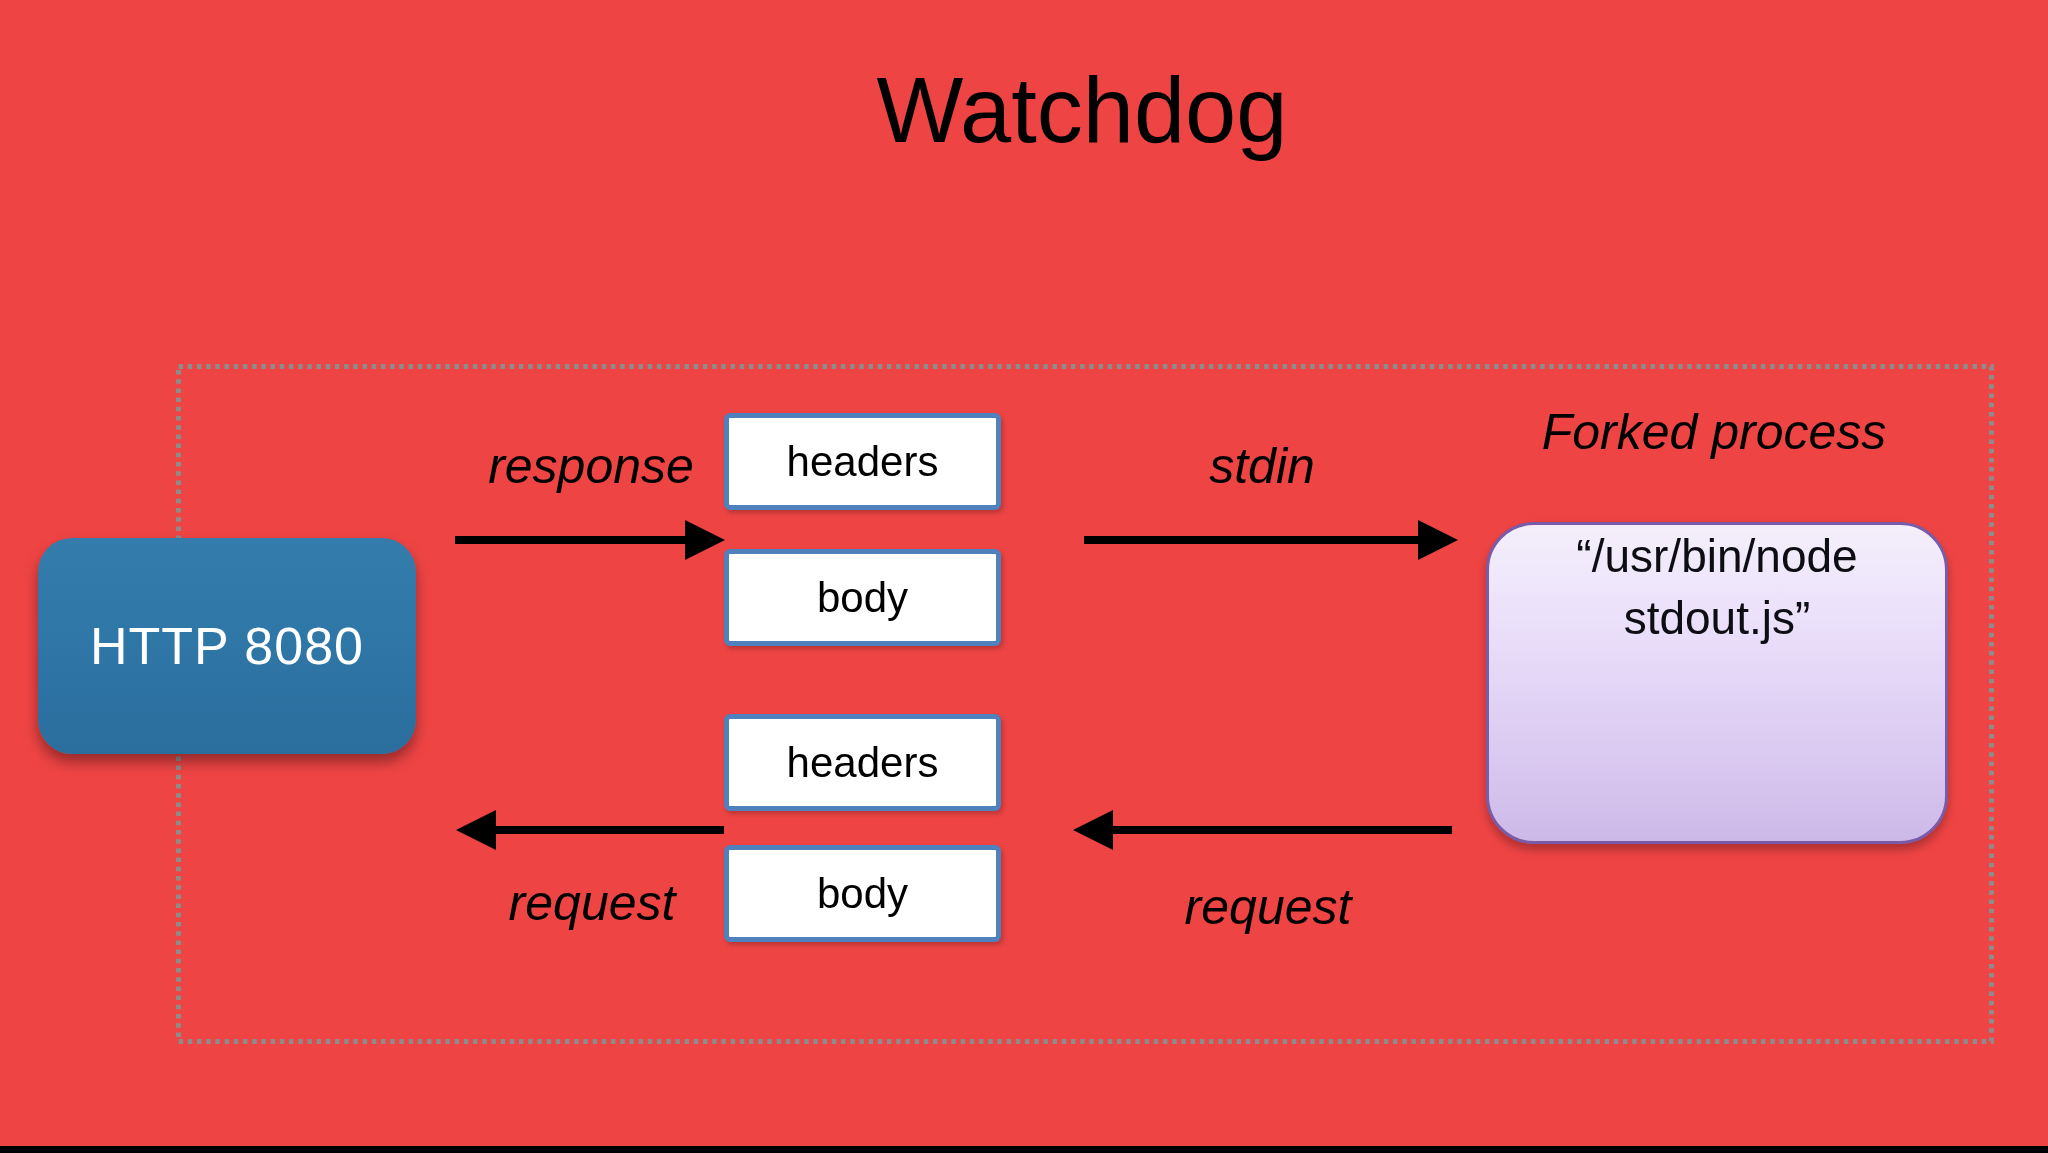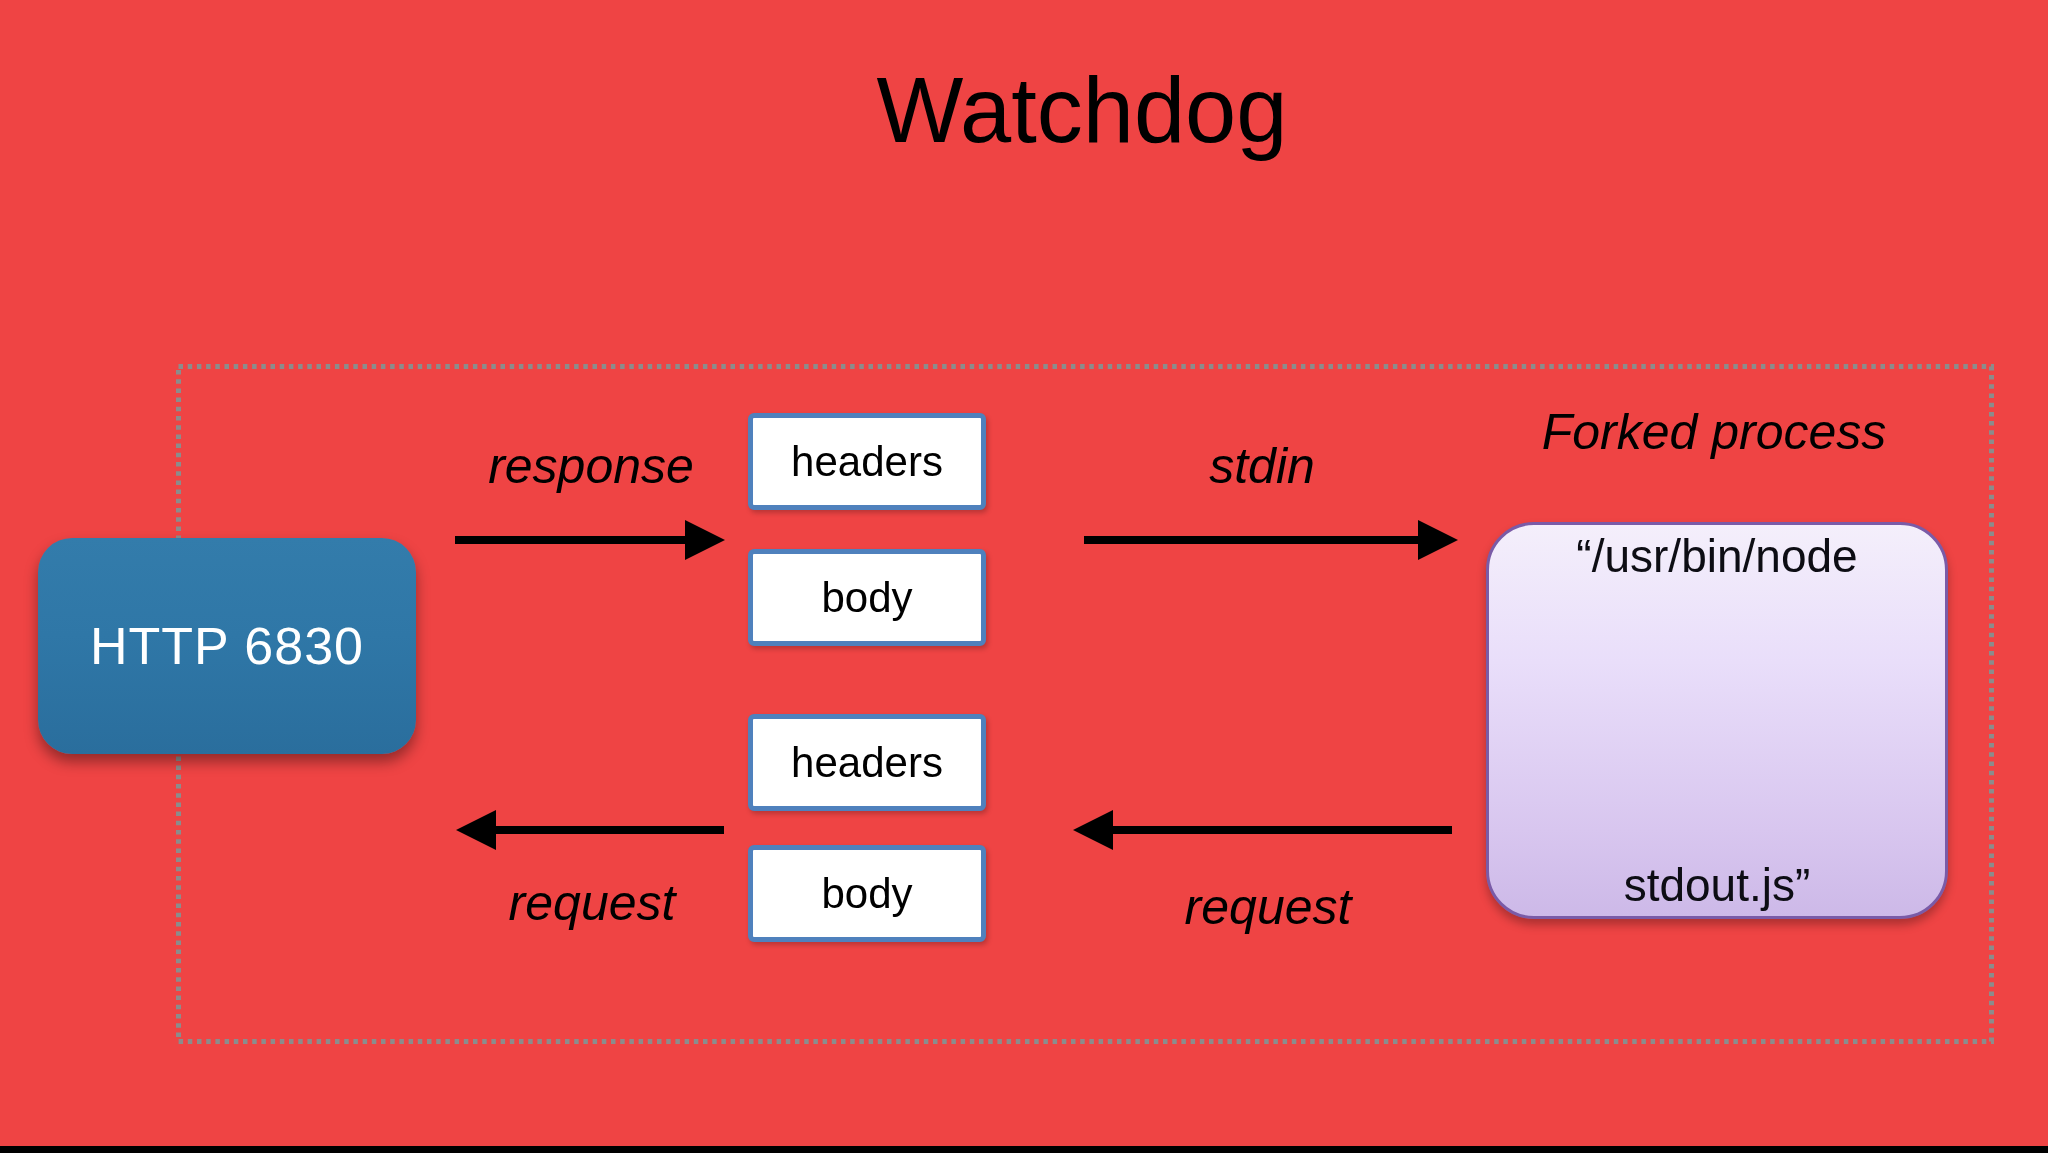--- a/index.html
+++ b/index.html
@@ -49,22 +49,22 @@
   }
   .http-node .label {
     color: #ffffff;
     font-size: 52px;
     font-weight: 300;
     letter-spacing: 1px;
     white-space: nowrap;
   }
   .io-box {
     position: absolute;
-    left: 748px;
-    width: 238px;
+    left: 724px;
+    width: 277px;
     height: 97px;
     box-sizing: border-box;
     background: #ffffff;
     border: 5px solid #4f81bd;
     border-radius: 6px;
     box-shadow: 2px 3px 5px rgba(0,0,0,0.22);
     display: flex;
     align-items: center;
     justify-content: center;
     z-index: 2;
@@ -76,30 +76,30 @@
   }
   .io-req-headers { top: 413px; }
   .io-req-body    { top: 549px; }
   .io-resp-headers{ top: 714px; }
   .io-resp-body   { top: 845px; }
   .forked-node {
     position: absolute;
     left: 1486px;
     top: 522px;
     width: 462px;
-    height: 397px;
+    height: 322px;
     box-sizing: border-box;
     border-radius: 48px;
     border: 3px solid #7a5ba7;
     background: linear-gradient(180deg, #f4effb 0%, #e9defa 35%, #d8c6ef 78%, #cdb9e8 100%);
     box-shadow: 0 6px 10px rgba(0,0,0,0.28);
     display: flex;
     flex-direction: column;
     align-items: center;
-    justify-content: space-between;
+    justify-content: flex-start;
     z-index: 2;
   }
   .forked-node .cmd-line {
     font-size: 46px;
     line-height: 62px;
     color: #0d0d14;
     white-space: nowrap;
   }
   .flow-label {
     position: absolute;
@@ -159,21 +159,21 @@
 
   <div class="slide-title">Watchdog</div>
 
   <div class="boundary">
     <svg width="1818" height="680" viewBox="0 0 1818 680">
       <rect x="2.5" y="2.5" width="1813" height="675" fill="none" stroke="#8c8c8c" stroke-width="5" stroke-dasharray="4.5 4.7"></rect>
     </svg>
   </div>
 
   <div class="http-node">
-    <span class="label">HTTP 6830</span>
+    <span class="label">HTTP 8080</span>
   </div>
 
   <div class="arrow right arr-request">
     <div class="shaft"></div>
     <div class="head"></div>
   </div>
   <div class="flow-label lbl-request">response</div>
 
   <div class="io-box io-req-headers">
     <span class="label">headers</span>

